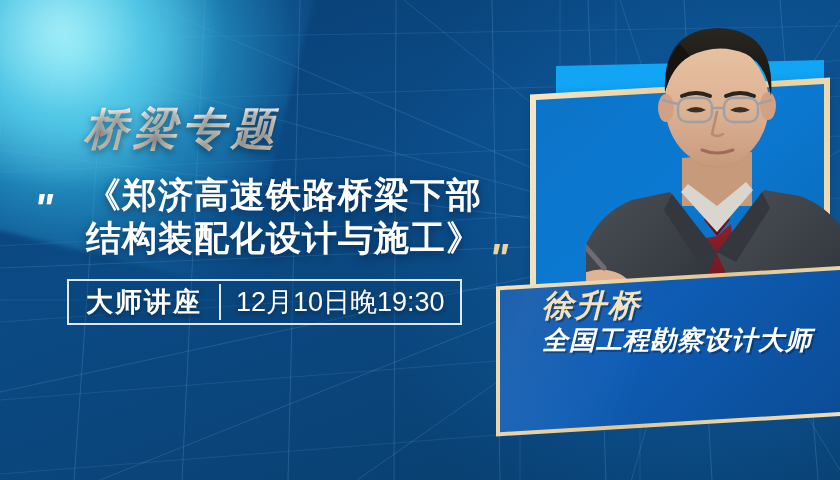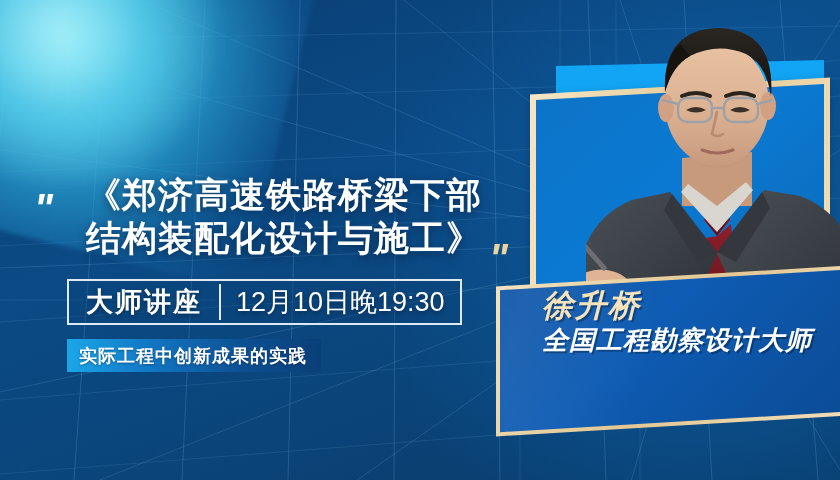--- a/index.html
+++ b/index.html
@@ -295,27 +295,27 @@
   </div>
 
   <div class="nameplate">
     <div class="nameplate-inner"></div>
     <div class="nametext">
       <div class="speaker-name">徐升桥</div>
       <div class="speaker-title">全国工程勘察设计大师</div>
     </div>
   </div>
 
+  <div class="topic">桥梁专题</div>
 
   <div class="quote quote-open">"</div>
   <div class="quote quote-close">"</div>
 
   <div class="lecture-title">《郑济高速铁路桥梁下部结构装配化设计与施工》</div>
 
   <div class="datebar">
     <div class="datebar-left">大师讲座</div>
     <div class="datebar-div"></div>
     <div class="datebar-right">12月10日晚19:30</div>
   </div>
 
-  <div class="subbar">实际工程中创新成果的实践</div>
 
 </div>
 
 </body></html>

